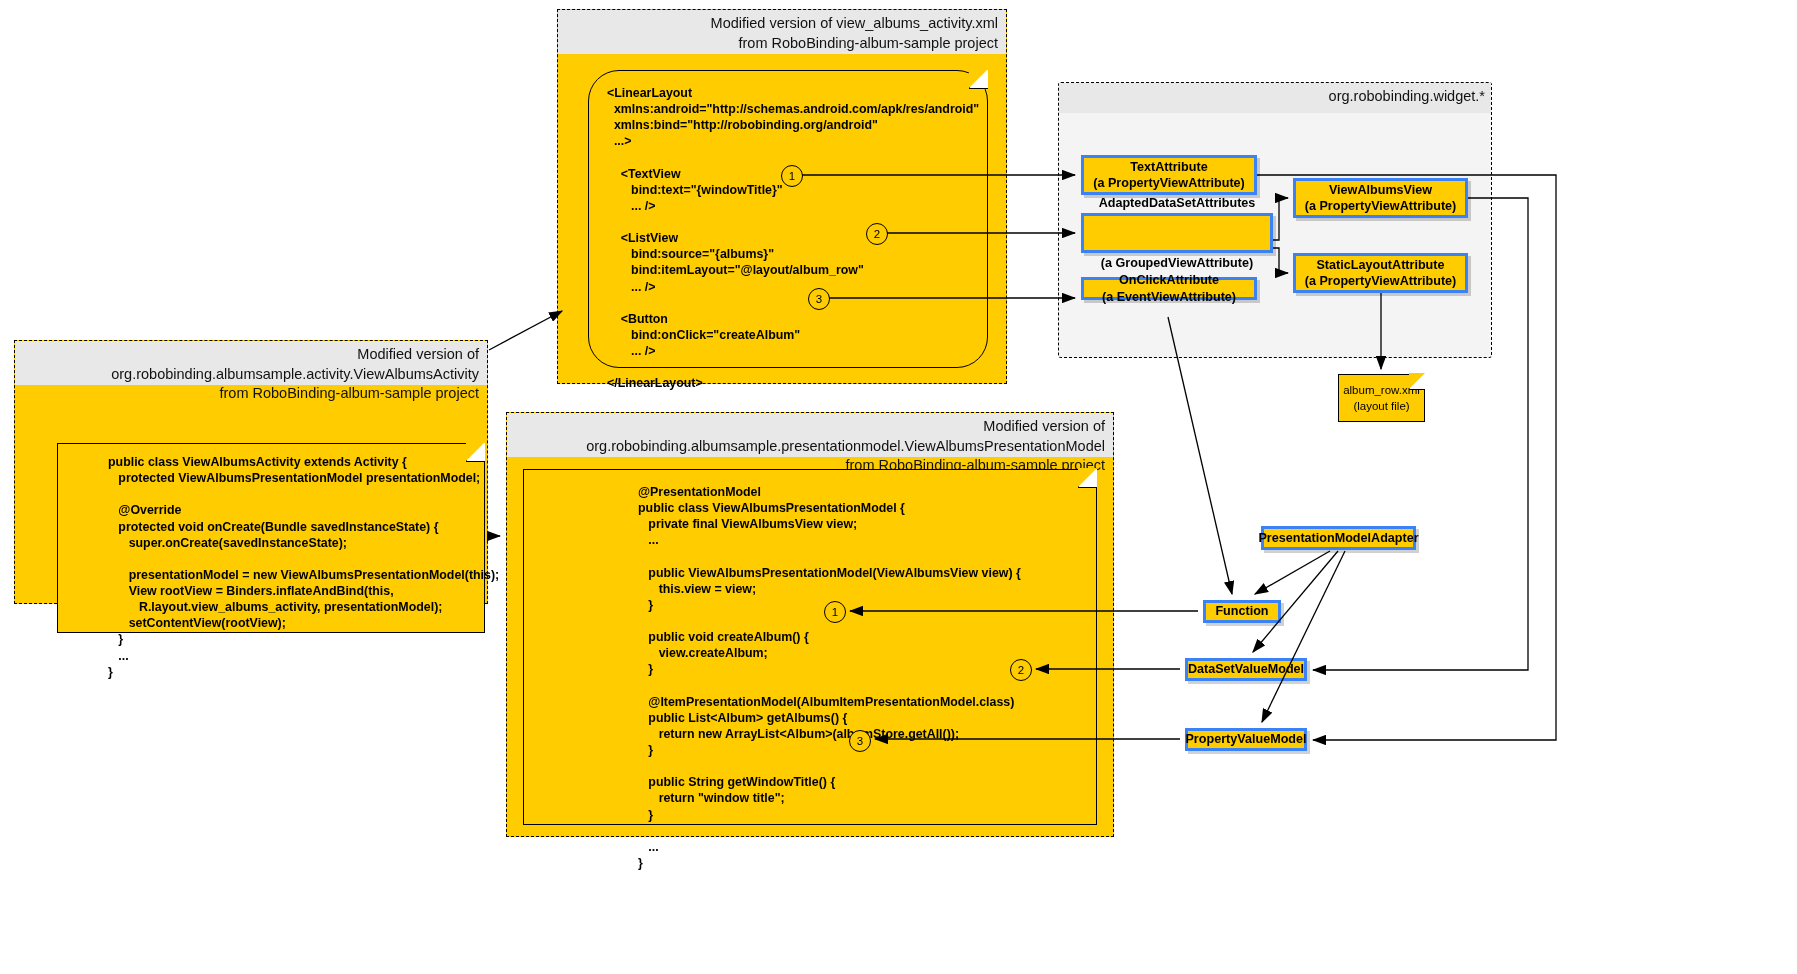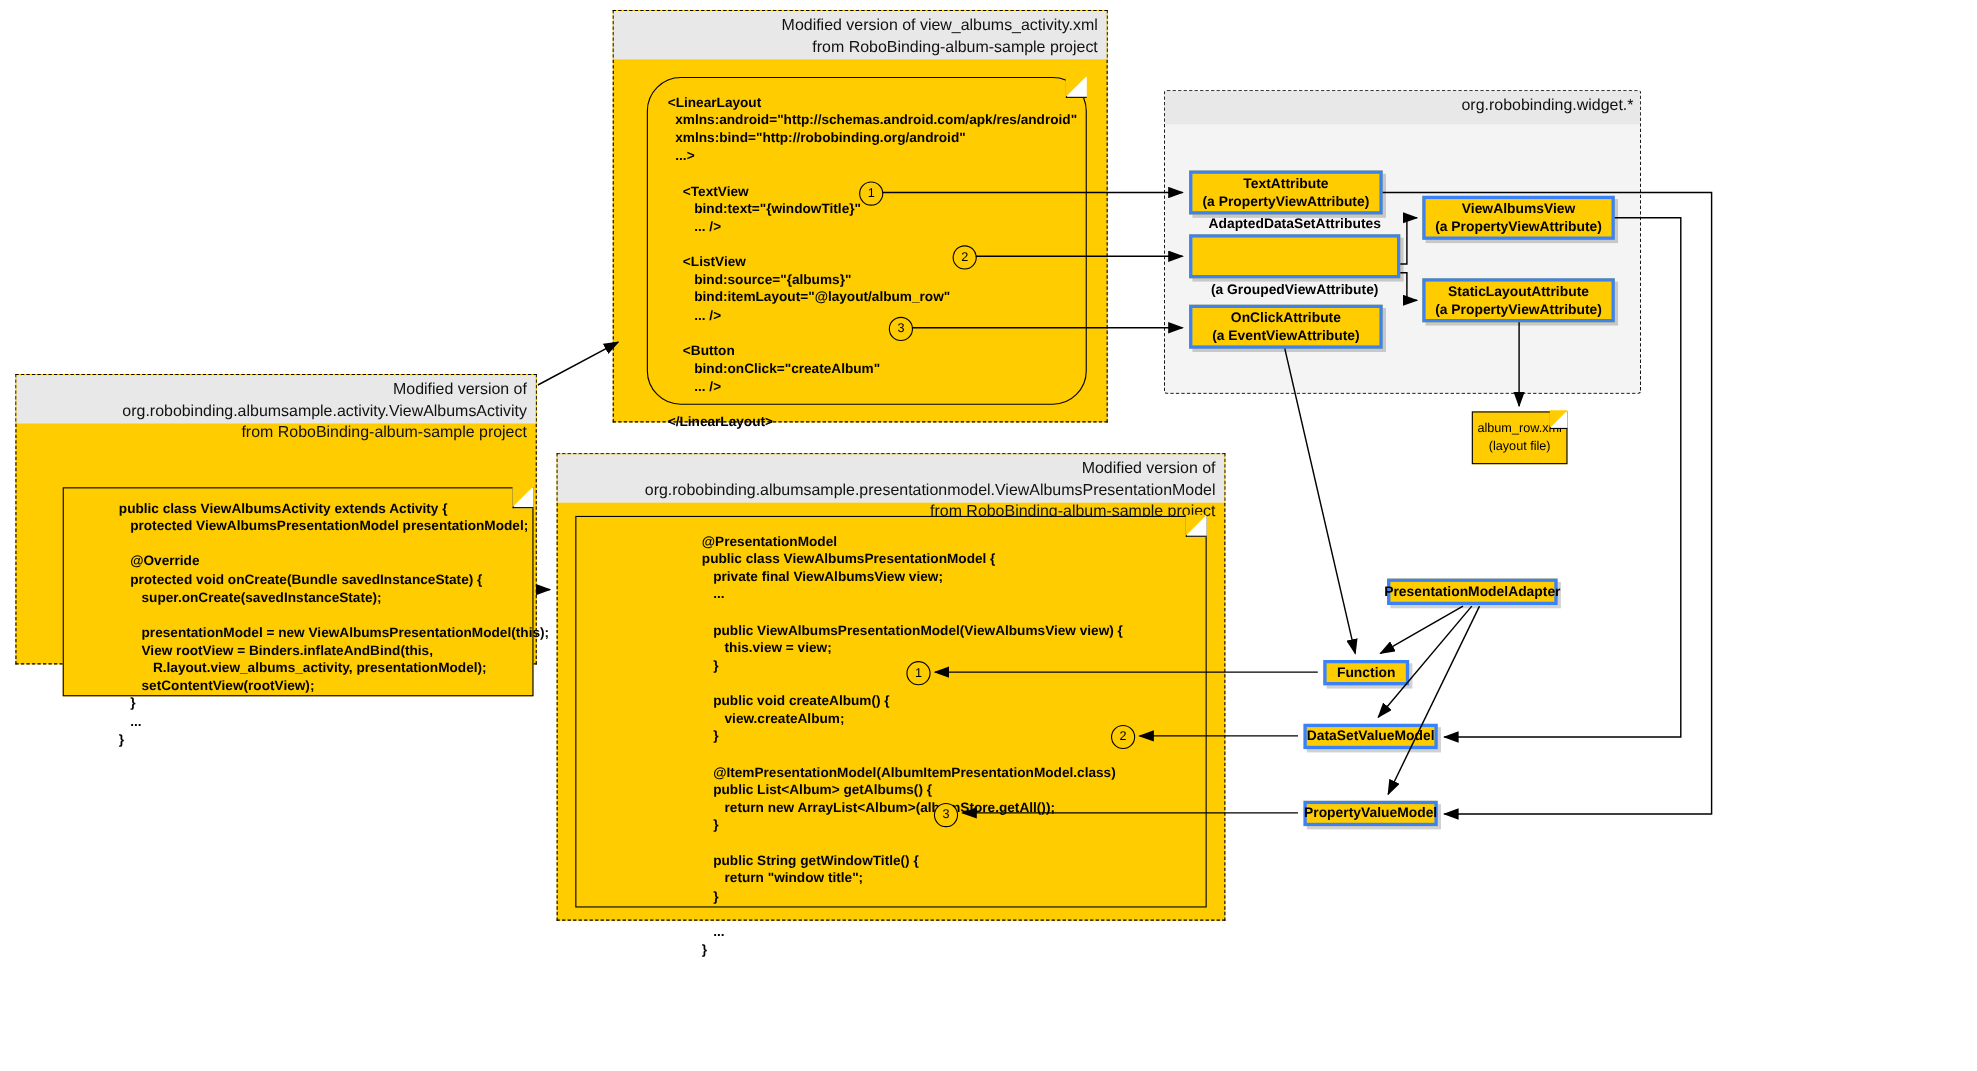--- a/index.html
+++ b/index.html
@@ -141,21 +141,21 @@
   <div class="ybox" style="left:1081px;top:155px;width:176px;height:40px;">
     <span>TextAttribute</span>
     <span class="l2">(a PropertyViewAttribute)</span>
   </div>
 
   <div class="ybox" style="left:1081px;top:213px;width:192px;height:40px;gap:44px;">
     <span>AdaptedDataSetAttributes</span>
     <span class="l2">(a GroupedViewAttribute)</span>
   </div>
 
-  <div class="ybox" style="left:1081px;top:277px;width:176px;height:40px;">
+  <div class="ybox" style="left:1081px;top:277px;width:176px;height:23px;">
     <span>OnClickAttribute</span>
     <span class="l2">(a EventViewAttribute)</span>
   </div>
 
   <div class="ybox" style="left:1293px;top:178px;width:175px;height:40px;">
     <span>ViewAlbumsView</span>
     <span class="l2">(a PropertyViewAttribute)</span>
   </div>
 
   <div class="ybox" style="left:1293px;top:253px;width:175px;height:40px;">

